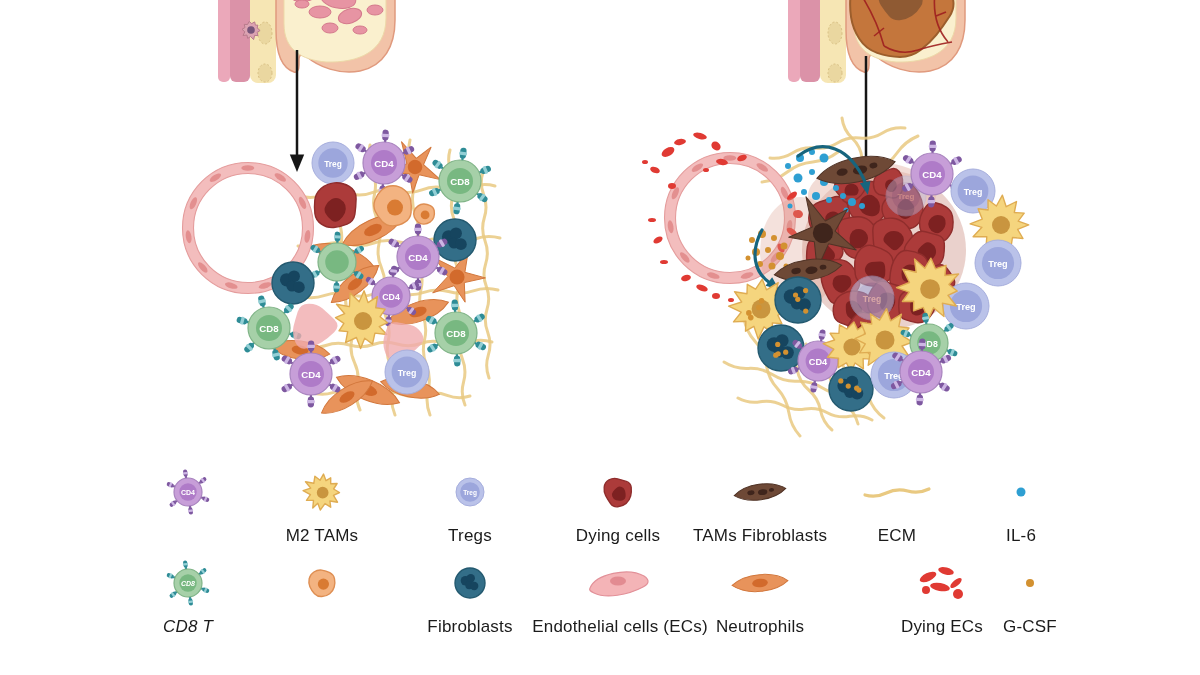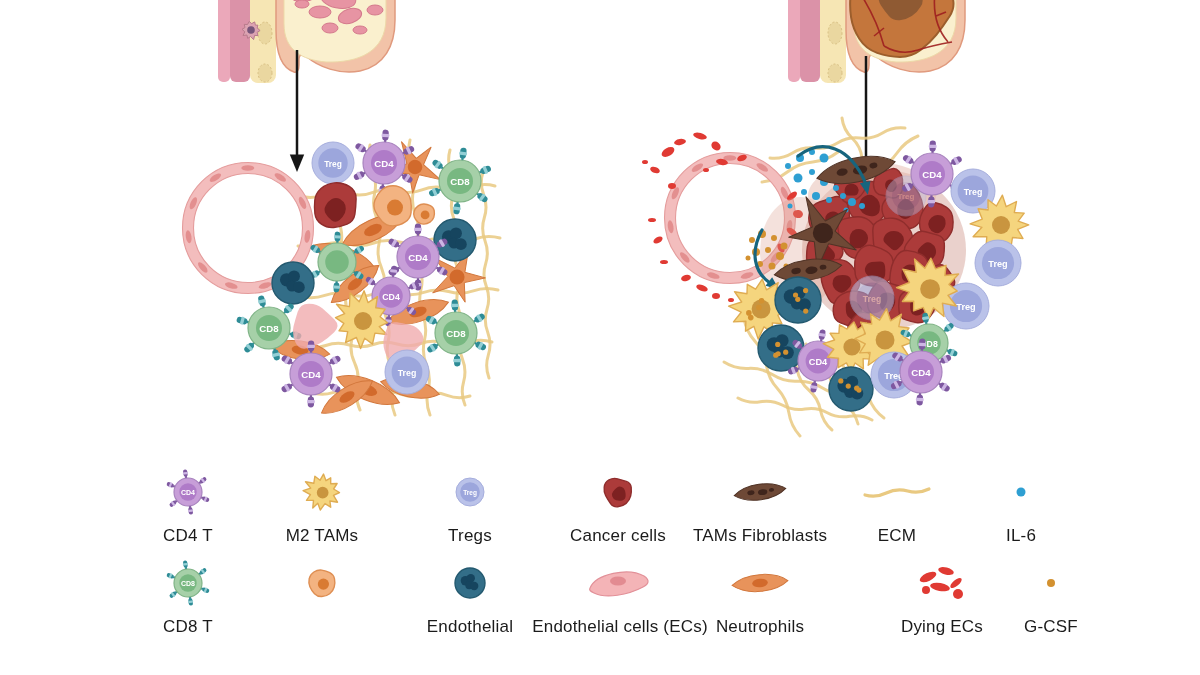--- a/index.html
+++ b/index.html
@@ -905,21 +905,20 @@
             <g transform="rotate(322.09366575814784)">
               <line x1="10.5" y1="0" x2="16" y2="0" stroke="#7E58A0" stroke-width="2.2"></line>
               <rect x="15.5" y="-2.1" width="7.28" height="4.2" rx="2.1" fill="#7E58A0"></rect>
               <rect x="17.8296" y="-2.604" width="2.184" height="5.208" rx="1.2" fill="#CDB6E4"></rect>
             </g>
             <circle r="14" fill="#C79ED8" stroke="#A883BE" stroke-width="1.2"></circle>
             <circle r="8.68" fill="#AF7BC8"></circle>
             <text x="0" y="0.5" text-anchor="middle" dominant-baseline="central" fill="#ffffff" font-weight="bold" font-size="7" font-family="&quot;Liberation Sans&quot;,sans-serif">CD4</text>
           </g>
         </svg>
-        <div class="legend-label">CD4 T</div>
       </div>
       <div class="legend-item" style="left: 212px; top: 460px;">
         <svg class="legend-icon" viewBox="-70 -32 140 64">
           <g transform="translate(0,0)">
             <path d="M17.5,0.5 L11.5,3.4 L15.5,10.2 L7.9,9.0 L8.7,15.2 L3.0,11.6 L-1.7,18.0 L-4.2,11.2 L-9.2,15.9 L-8.5,8.4 L-15.5,8.4 L-11.6,2.7 L-18.9,-1.3 L-11.3,-3.9 L-16.5,-10.2 L-8.2,-8.7 L-7.1,-15.8 L-1.9,-11.8 L1.5,-17.9 L4.0,-11.3 L8.7,-14.2 L8.7,-8.2 L15.1,-8.5 L11.6,-3.0 Z" fill="#F5D57E" stroke="#DFAC52" stroke-width="1.4" stroke-linejoin="round"></path>
             <circle cx="0.65" cy="0.65" r="5.8500000000000005" fill="#C9953F"></circle>
           </g>
         </svg>
         <div class="legend-label">M2 TAMs</div>
       </div>
@@ -933,21 +932,21 @@
         </svg>
         <div class="legend-label">Tregs</div>
       </div>
       <div class="legend-item" style="left: 508px; top: 460px;">
         <svg class="legend-icon" viewBox="-70 -32 140 64">
           <g transform="translate(0,0)">
             <path d="M12.6,4.2 Q11.6,8.4 8.1,11.4 Q4.6,14.3 -0.2,14.8 Q-5.0,15.3 -7.6,11.4 Q-10.3,7.5 -12.3,3.7 Q-14.3,0.0 -13.8,-4.8 Q-13.3,-9.6 -9.0,-12.1 Q-4.7,-14.5 -0.4,-13.2 Q3.9,-11.9 8.3,-10.6 Q12.7,-9.2 13.2,-4.6 Q13.7,0.0 12.6,4.2 Z" fill="#AC3B3A" stroke="#8F2D2C" stroke-width="1.4"></path>
             <path d="M6.4,3.1 Q6.1,6.1 3.1,6.9 Q0.0,7.7 -3.0,6.8 Q-5.9,5.9 -6.9,3.0 Q-7.9,0.0 -6.1,-2.1 Q-4.2,-4.2 -2.1,-6.0 Q-0.0,-7.9 2.6,-6.5 Q5.2,-5.2 5.9,-2.6 Q6.6,0.0 6.4,3.1 Z" fill="#7D2121" transform="translate(1.2,1.5)"></path>
           </g>
         </svg>
-        <div class="legend-label">Cancer cells</div>
+        <div class="legend-label">Dying cells</div>
       </div>
       <div class="legend-item" style="left: 650px; top: 460px;">
         <svg class="legend-icon" viewBox="-70 -32 140 64">
           <g transform="translate(0,0) rotate(-8)">
             <path d="M-26,0 C-13,-10.4 13,-10.4 26,0 C13,10.4 -13,10.4 -26,0 Z" fill="#6E4936" stroke="#503326" stroke-width="1"></path>
             <ellipse cx="-9.1" cy="-0.52" rx="3.6400000000000006" ry="2.34" fill="#3F251C"></ellipse>
             <ellipse cx="2.6" cy="0.52" rx="4.68" ry="2.86" fill="#3F251C"></ellipse>
             <ellipse cx="11.700000000000001" cy="-0.52" rx="2.6" ry="1.8200000000000003" fill="#3F251C"></ellipse>
           </g>
         </svg>
@@ -958,21 +957,21 @@
           <path d="M-32,3 Q-21.0,6.0 -10.7,1.0 Q-0.4,-4.0 10.7,-1.0 Q21.7,2.0 32.0,-3.0" fill="none" stroke="#E9C981" stroke-width="3.2" stroke-linecap="round"></path>
         </svg>
         <div class="legend-label">ECM</div>
       </div>
       <div class="legend-item" style="left: 911px; top: 460px;">
         <svg class="legend-icon" viewBox="-70 -32 140 64">
           <circle r="4.5" fill="#2E9FD2"></circle>
         </svg>
         <div class="legend-label">IL-6</div>
       </div>
-      <div class="legend-item" style="left: 78px; top: 551px;">
+      <div class="legend-item" style="left: 78px; top: 551px; font-style: italic;">
         <svg class="legend-icon" viewBox="-70 -32 140 64">
           <g transform="translate(0,0)">
             <g transform="rotate(22.093665758147836)">
               <line x1="10.5" y1="0" x2="16" y2="0" stroke="#2E8C96" stroke-width="2.2"></line>
               <rect x="15.5" y="-2.1" width="7.28" height="4.2" rx="2.1" fill="#2E8C96"></rect>
               <rect x="17.8296" y="-2.604" width="2.184" height="5.208" rx="1.2" fill="#93CFD5"></rect>
             </g>
             <g transform="rotate(82.09366575814784)">
               <line x1="10.5" y1="0" x2="16" y2="0" stroke="#2E8C96" stroke-width="2.2"></line>
               <rect x="15.5" y="-2.1" width="7.28" height="4.2" rx="2.1" fill="#2E8C96"></rect>
@@ -1016,21 +1015,21 @@
       <div class="legend-item" style="left: 360px; top: 551px;">
         <svg class="legend-icon" viewBox="-70 -32 140 64">
           <g transform="translate(0,0)">
             <circle r="15" fill="#336E88" stroke="#23596F" stroke-width="1.4"></circle>
             <circle cx="-4.5" cy="-2.25" r="4.8" fill="#16455F"></circle>
             <circle cx="0.75" cy="-4.8" r="4.2" fill="#16455F"></circle>
             <circle cx="-0.75" cy="2.25" r="3.9000000000000004" fill="#16455F"></circle>
             <circle cx="4.2" cy="3" r="4.2" fill="#16455F"></circle>
           </g>
         </svg>
-        <div class="legend-label">Endothelial</div>
+        <div class="legend-label">Fibroblasts</div>
       </div>
       <div class="legend-item" style="left: 510px; top: 551px;">
         <svg class="legend-icon" viewBox="-70 -32 140 64">
           <g>
             <path d="M-30,5 C-24,-9 8,-16 24,-7 C30,-3 29,1 23,4 C8,12 -14,16 -26,10 C-30,8 -31,7 -30,5 Z" fill="#F4B4B7" stroke="#E29098" stroke-width="1.2"></path>
             <ellipse cx="-2" cy="-2" rx="8" ry="4.5" fill="#E28B91"></ellipse>
           </g>
         </svg>
         <div class="legend-label">Endothelial cells (ECs)</div>
       </div>
@@ -1049,20 +1048,20 @@
             <ellipse cx="-14" cy="-6" rx="9" ry="4" fill="#E03A33" transform="rotate(-25 -14 -6)"></ellipse>
             <ellipse cx="4" cy="-12" rx="8" ry="3.5" fill="#E03A33" transform="rotate(15 4 -12)"></ellipse>
             <ellipse cx="14" cy="0" rx="7" ry="3" fill="#E03A33" transform="rotate(-40 14 0)"></ellipse>
             <ellipse cx="16" cy="11" rx="5" ry="5" fill="#E03A33" transform="rotate(0 16 11)"></ellipse>
             <ellipse cx="-2" cy="4" rx="10" ry="4" fill="#E03A33" transform="rotate(10 -2 4)"></ellipse>
             <ellipse cx="-16" cy="7" rx="4" ry="4" fill="#E03A33" transform="rotate(0 -16 7)"></ellipse>
           </g>
         </svg>
         <div class="legend-label">Dying ECs</div>
       </div>
-      <div class="legend-item" style="left: 941px; top: 551px;">
+      <div class="legend-item" style="left: 920px; top: 551px;">
         <svg class="legend-icon" viewBox="-70 -32 140 64">
           <circle r="4" fill="#D39130"></circle>
         </svg>
         <div class="legend-label">G-CSF</div>
       </div>
     </div>
 </div>
 
 </body></html>

